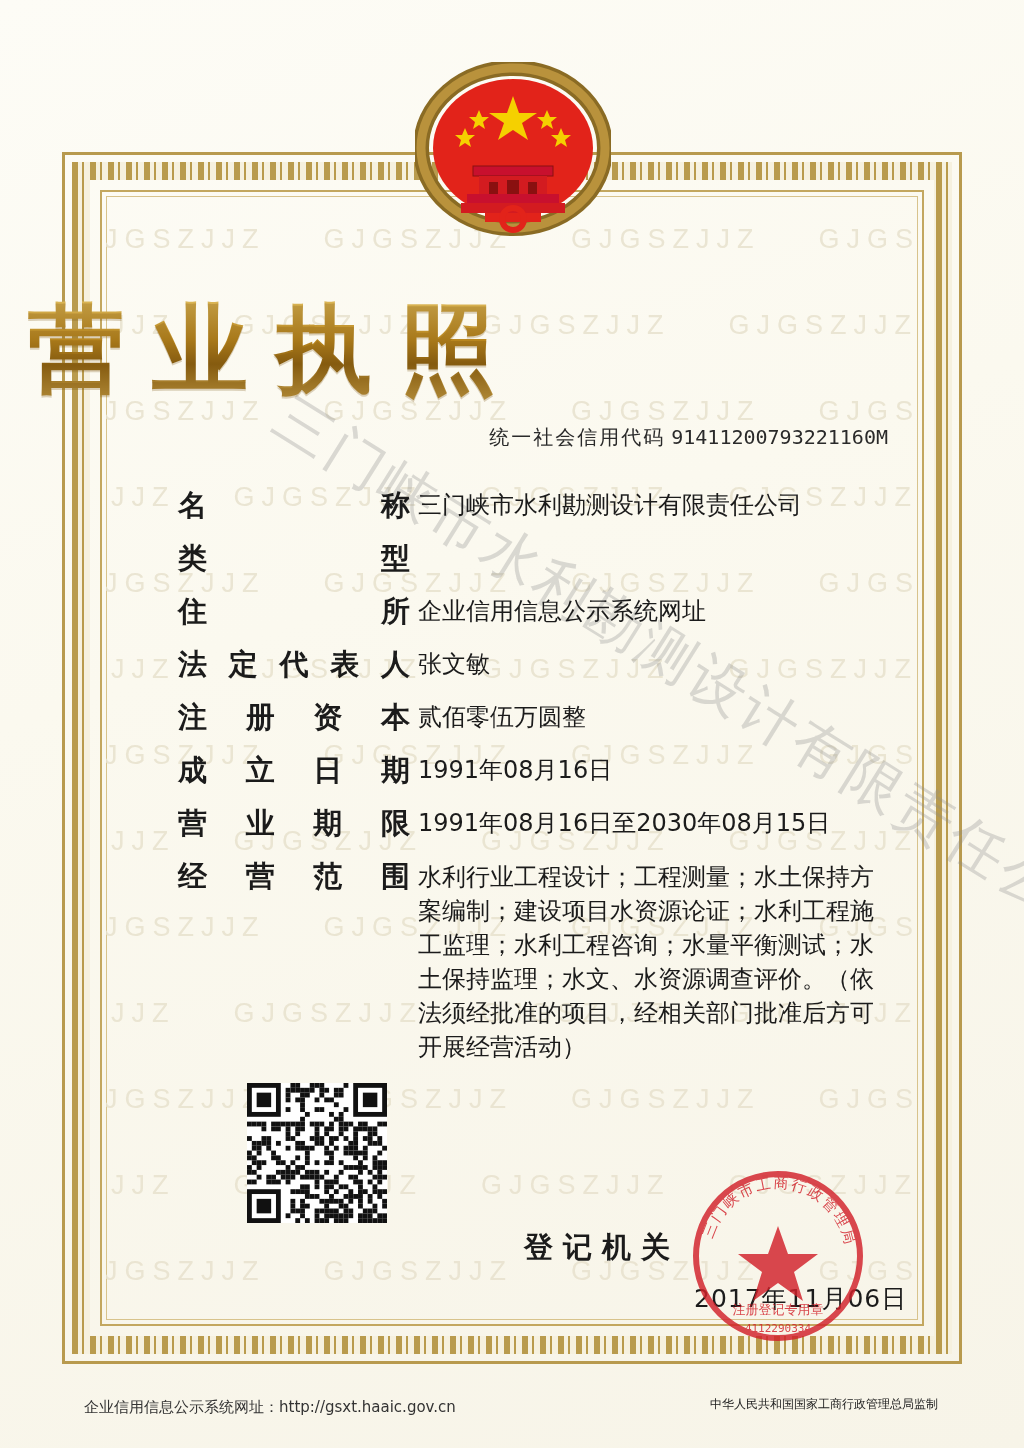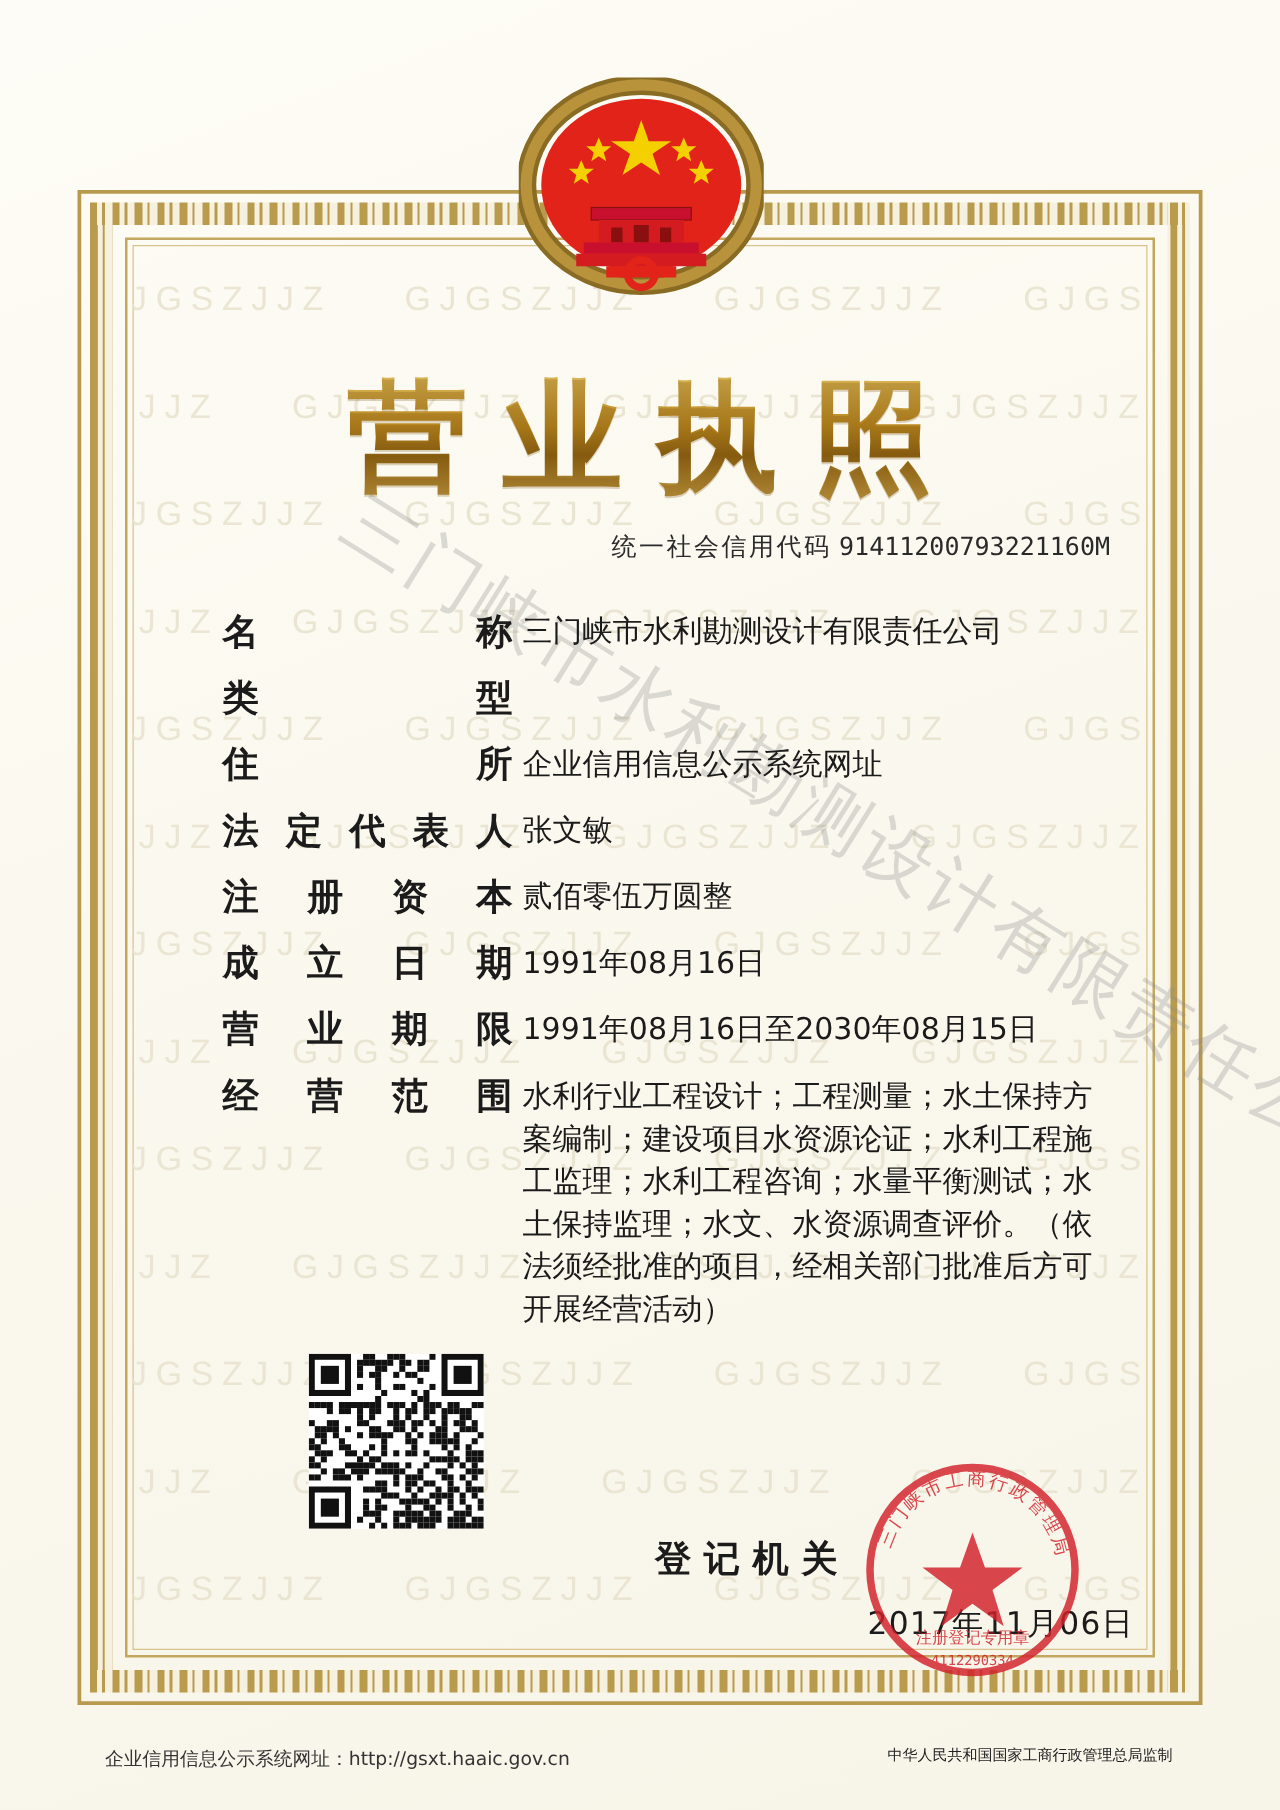--- a/index.html
+++ b/index.html
@@ -101,21 +101,21 @@
     position: absolute;
     left: 415px; top: 62px;
     width: 196px; height: 186px;
   }
 
   
   #title {
     position: absolute;
     left: 0; top: 286px;
     width: 1024px;
-    text-align: center;
+    text-align: left;
     font-family: "DejaVu Serif", serif;
     font-weight: bold;
     font-size: 96px;
     letter-spacing: 28px;
     text-indent: 28px;
     background: linear-gradient(180deg,#e8c86b 0%, #b8861f 42%, #8a5f11 60%, #d9b45a 100%);
     -webkit-background-clip: text;
     background-clip: text;
     color: transparent;
     -webkit-text-fill-color: transparent;

